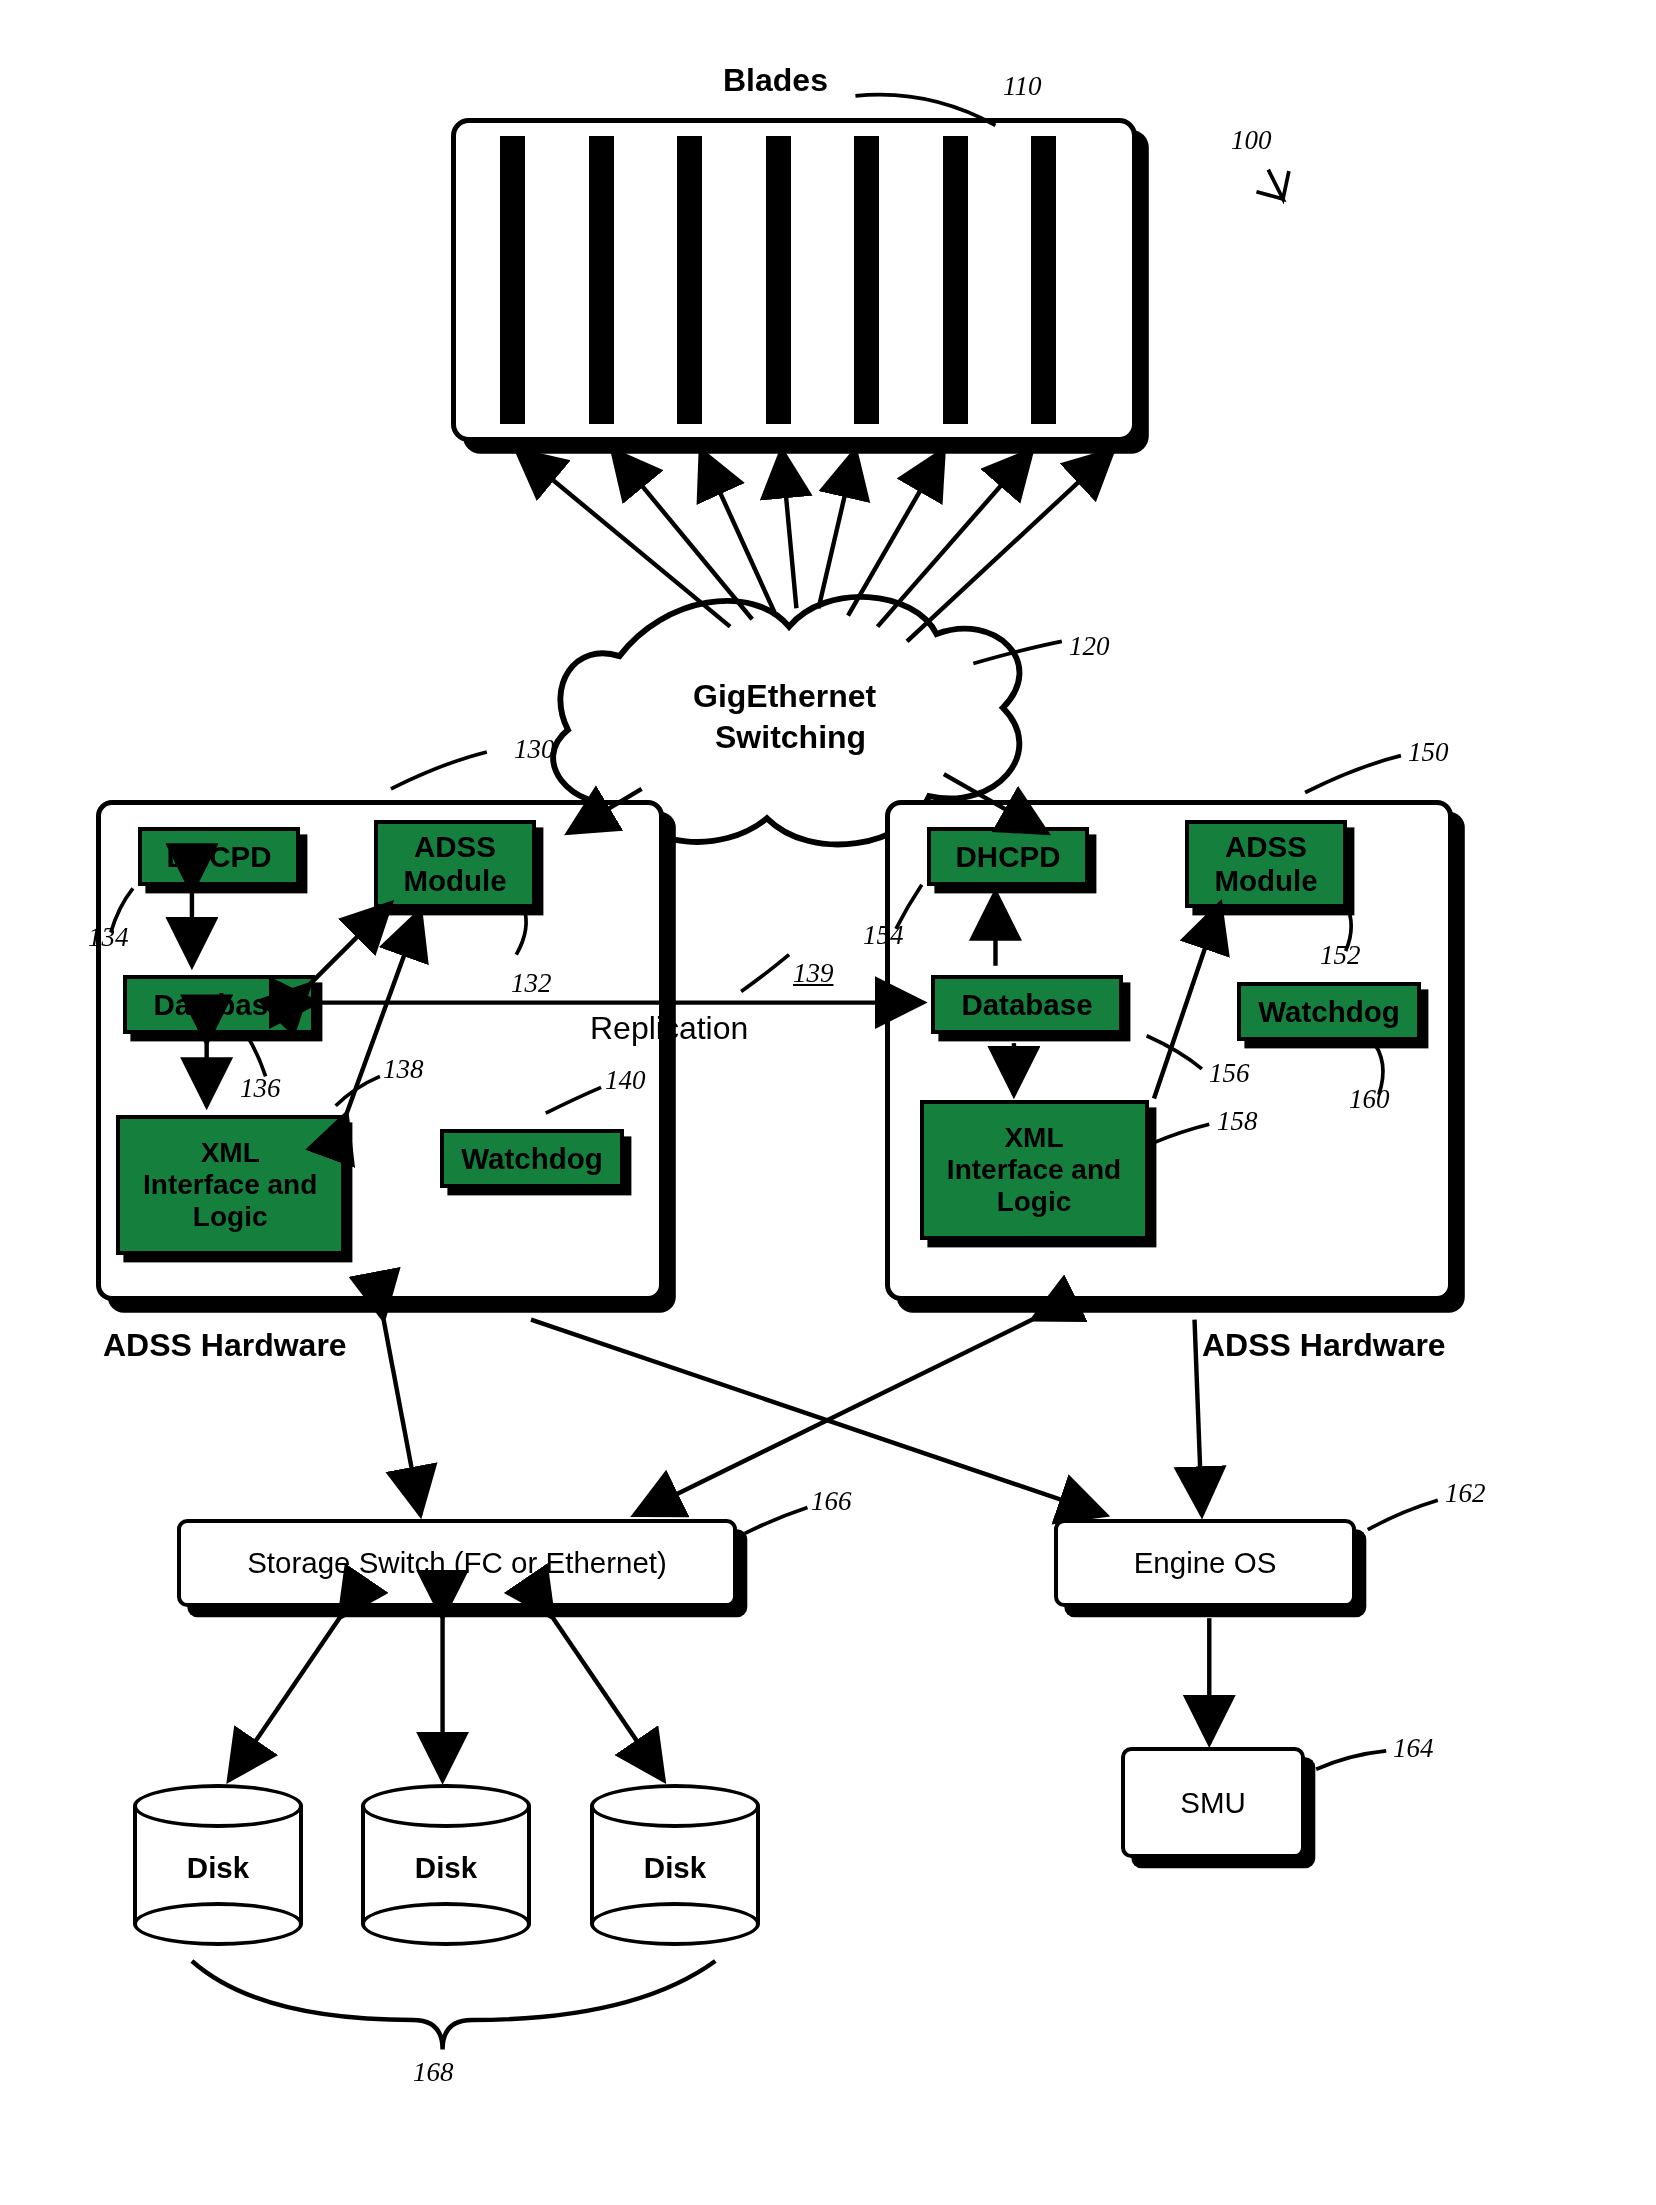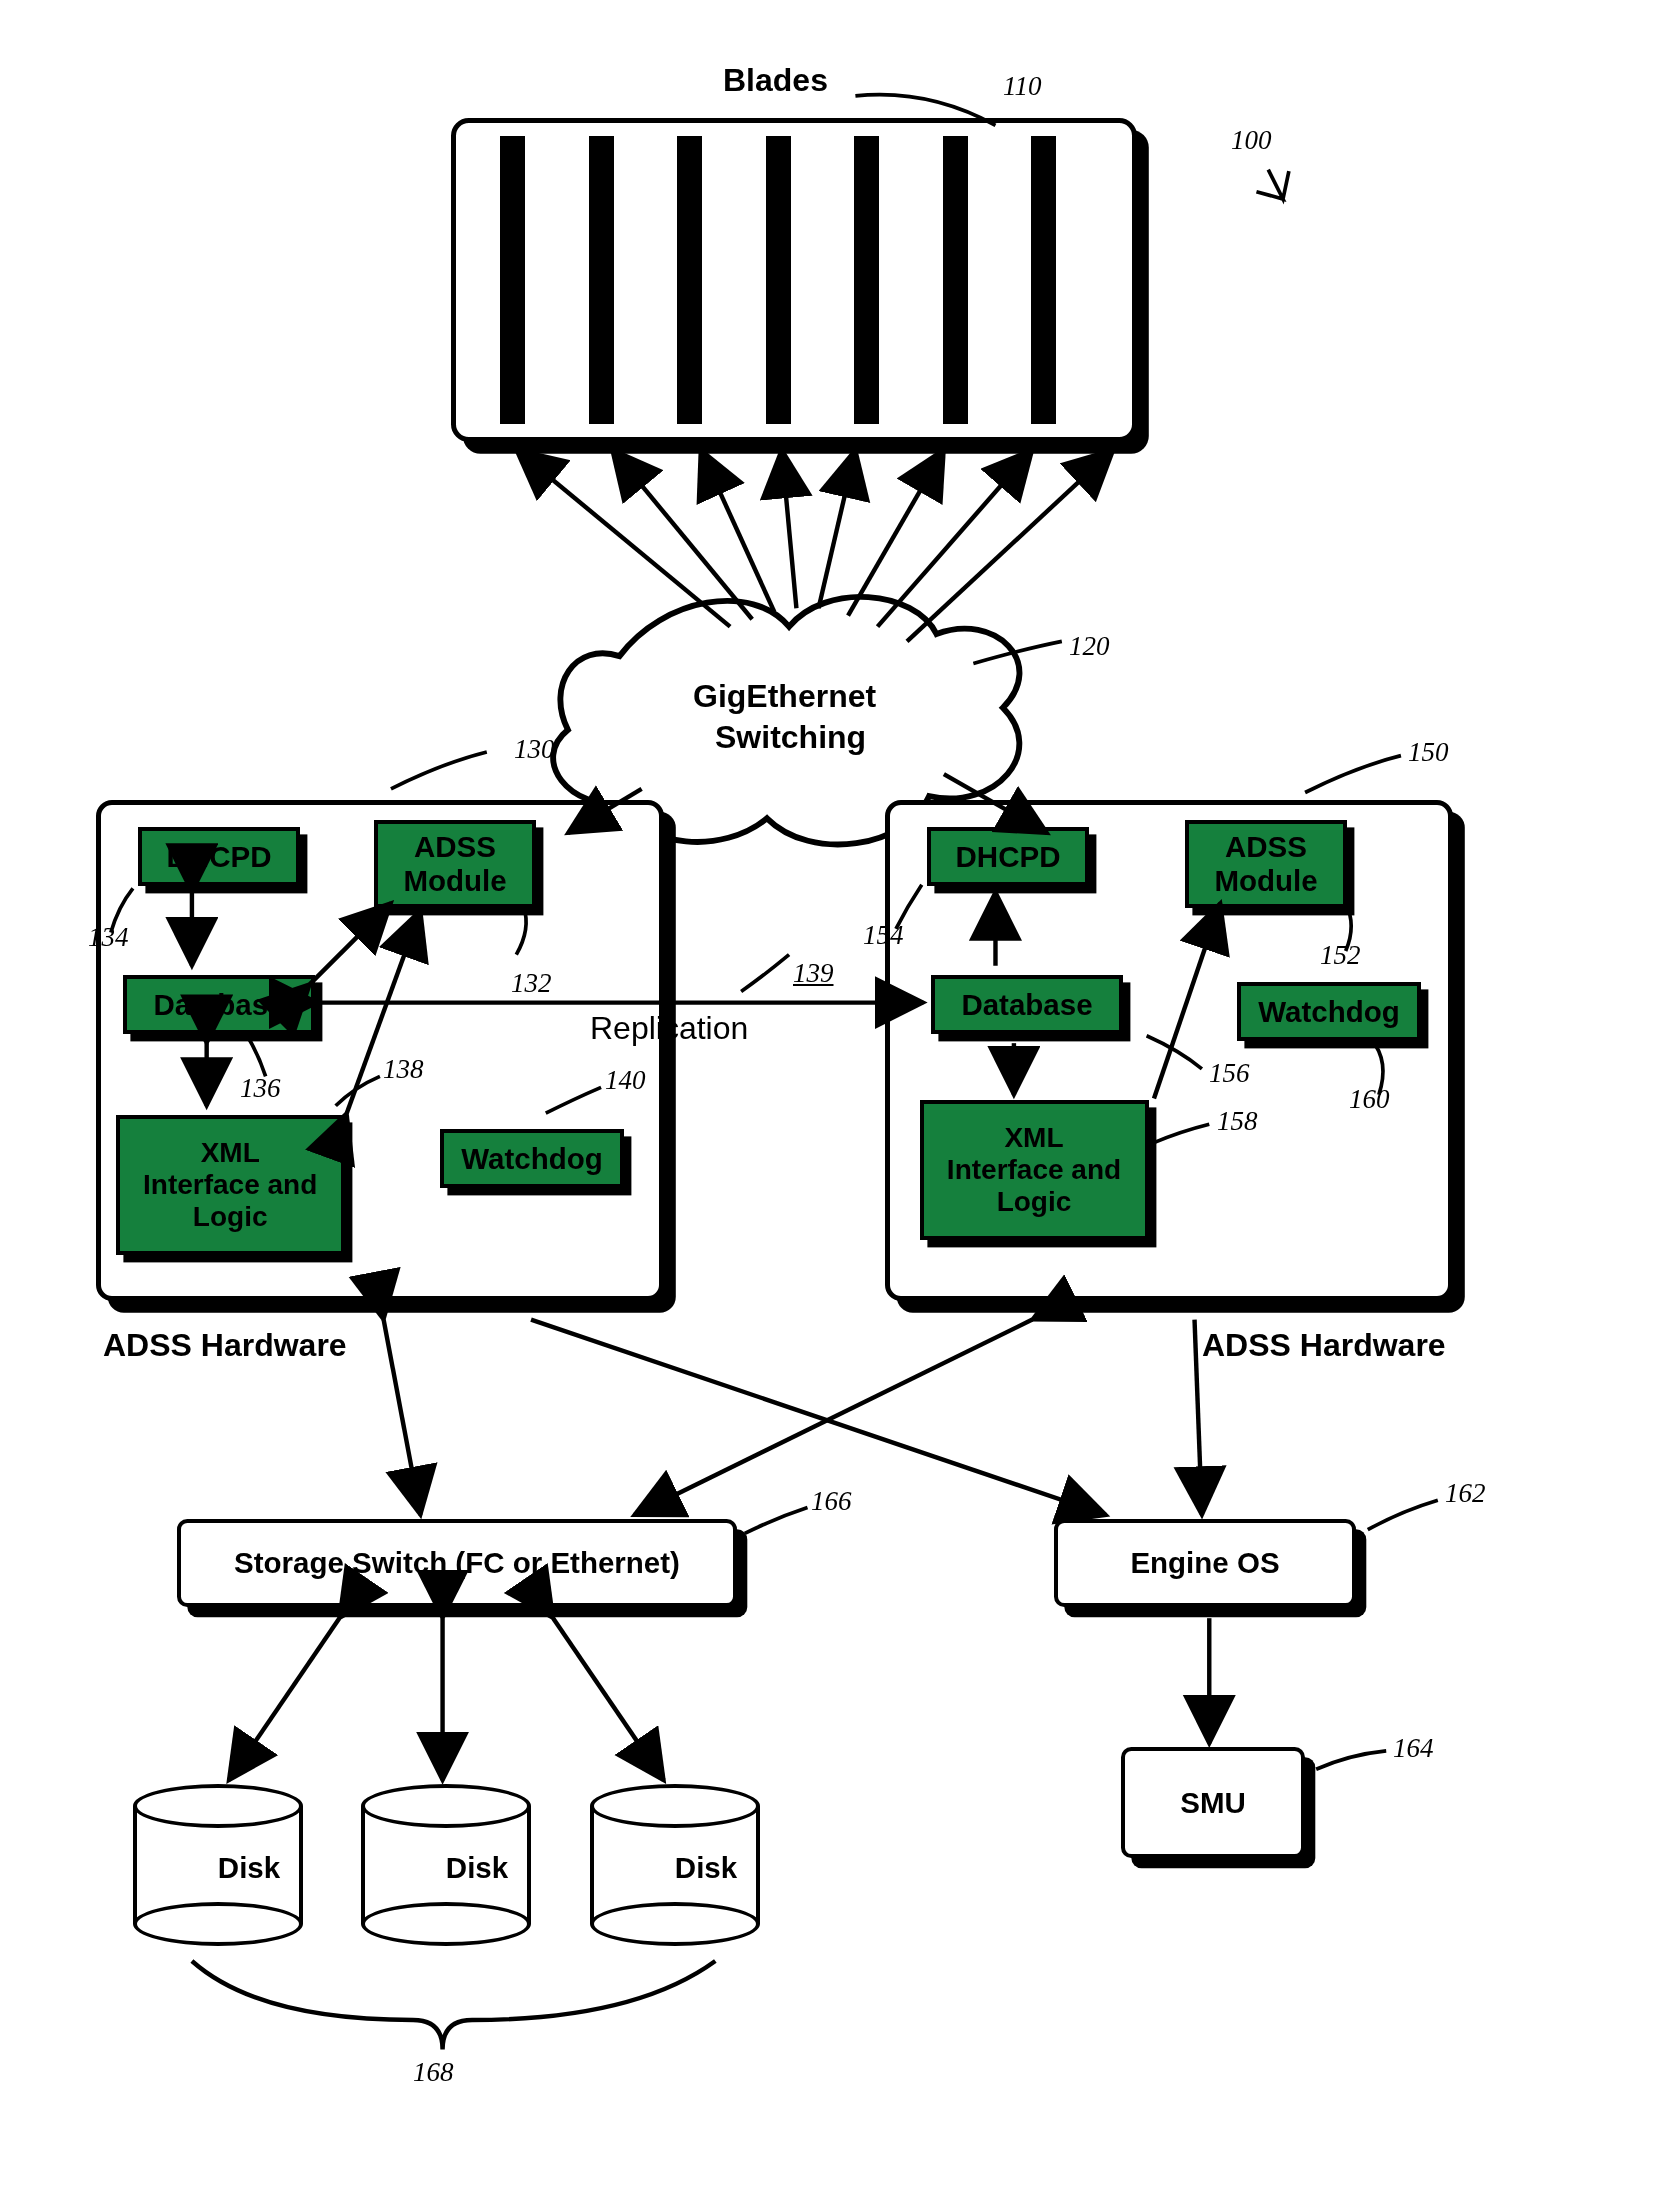--- a/index.html
+++ b/index.html
@@ -27,21 +27,21 @@
   .box {
     border: 4.4px solid #000;
     border-radius: 10.3px;
     background: #fff;
     position: absolute;
     box-shadow: 10.3px 10.3px 0 #000;
     text-align: center;
     display: flex;
     align-items: center;
     justify-content: center;
-    font-weight: bold;
+    font-weight: normal;
     font-size: 29.5px;
     padding: 11px;
   }
   .panel {
     border: 5.9px solid #000;
     border-radius: 16px;
     background: #fff;
     position: absolute;
     box-shadow: 11.8px 11.8px 0 #000;
   }
@@ -96,21 +96,20 @@
     background: #fff;
   }
   .cyl-label {
     position: absolute;
     top: 50%;
     left: 50%;
     transform: translate(-50%, -40%);
     font-weight: bold;
     font-size: 29.5px;
     z-index: 3;
-    margin-left: 31px;
   }
   svg.overlay {
     position: absolute;
     top: 0;
     left: 0;
     width: 1657px;
     height: 2205px;
     pointer-events: none;
   }
   .blade-rack {

